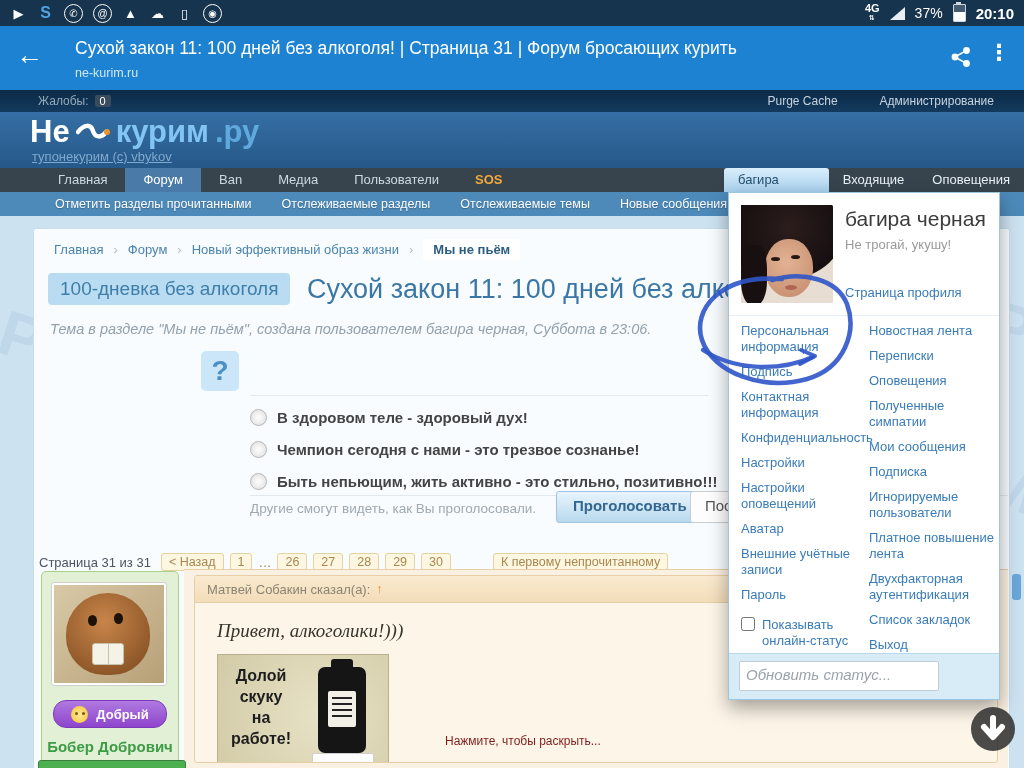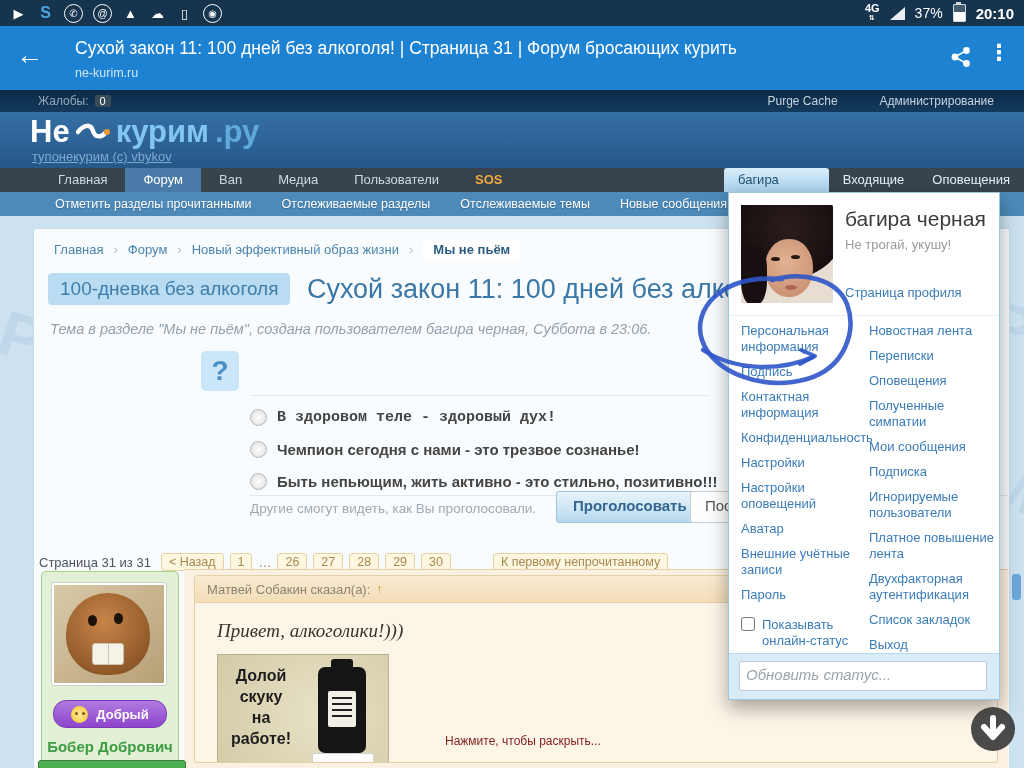--- a/index.html
+++ b/index.html
@@ -169,21 +169,21 @@
   .dcol{position:absolute;top:130px;width:124px;font-size:13px;color:#3a7cb8;}
   .dcol.left{left:12px;}
   .dcol.right{left:140px;width:128px;}
   .ditem{margin-bottom:9px;line-height:16px;cursor:pointer;}
   .donline{display:flex;gap:7px;margin-top:14px;cursor:pointer;}
   .donline input{width:14px;height:14px;margin:0;flex:none;}
   .donline span{line-height:16px;}
   .dlogout{margin-top:4px;cursor:pointer;}
   .dfooter{position:absolute;left:0;bottom:0;width:100%;height:46px;background:#d8ecf8;
     border-top:1px solid #b8d9ec;box-sizing:border-box;}
-  .dfooter textarea{position:absolute;left:10px;top:7px;width:248px;height:30px;resize:none;
+  .dfooter textarea{position:absolute;left:10px;top:7px;width:200px;height:30px;resize:none;
     border:1px solid #c0ccd4;border-radius:2px;font-family:inherit;font-size:15px;font-style:italic;
     color:#444;padding:4px 6px;box-sizing:border-box;}
   .dfooter textarea::placeholder{color:#9aa4ac;}
 
   
   .anno{position:absolute;left:0;top:0;width:1024px;height:768px;pointer-events:none;z-index:40;}
   .fab{position:absolute;left:971px;top:707px;width:44px;height:44px;border-radius:50%;
     background:rgba(50,50,50,.88);z-index:45;cursor:pointer;}
   .scrollthumb{position:absolute;left:1012px;top:574px;width:9px;height:26px;background:#6aa7d8;
     border-radius:3px;z-index:5;cursor:pointer;}
@@ -288,21 +288,21 @@
     </div>
 
     <div class="titlerow">
       <span class="tbadge">100-дневка без алкоголя</span>
       <span class="ttitle">Сухой закон 11: 100 дней без алкоголя!</span>
     </div>
     <div class="tmeta">Тема в разделе "Мы не пьём", создана пользователем багира черная, Суббота в 23:06.</div>
 
     <div class="qbox">?</div>
     <div class="pline" style="top:166px;"></div>
-    <div class="popt" style="top:180px;font-family:Liberation Mono, monospace;">
+    <div class="popt" style="top:180px;">
       <span class="radio"></span>
       <span>В здоровом теле - здоровый дух!</span>
     </div>
     <div class="popt" style="top:212px;">
       <span class="radio"></span>
       <span>Чемпион сегодня с нами - это трезвое сознанье!</span>
     </div>
     <div class="popt" style="top:244px;">
       <span class="radio"></span>
       <span>Быть непьющим, жить активно - это стильно, позитивно!!!</span>

